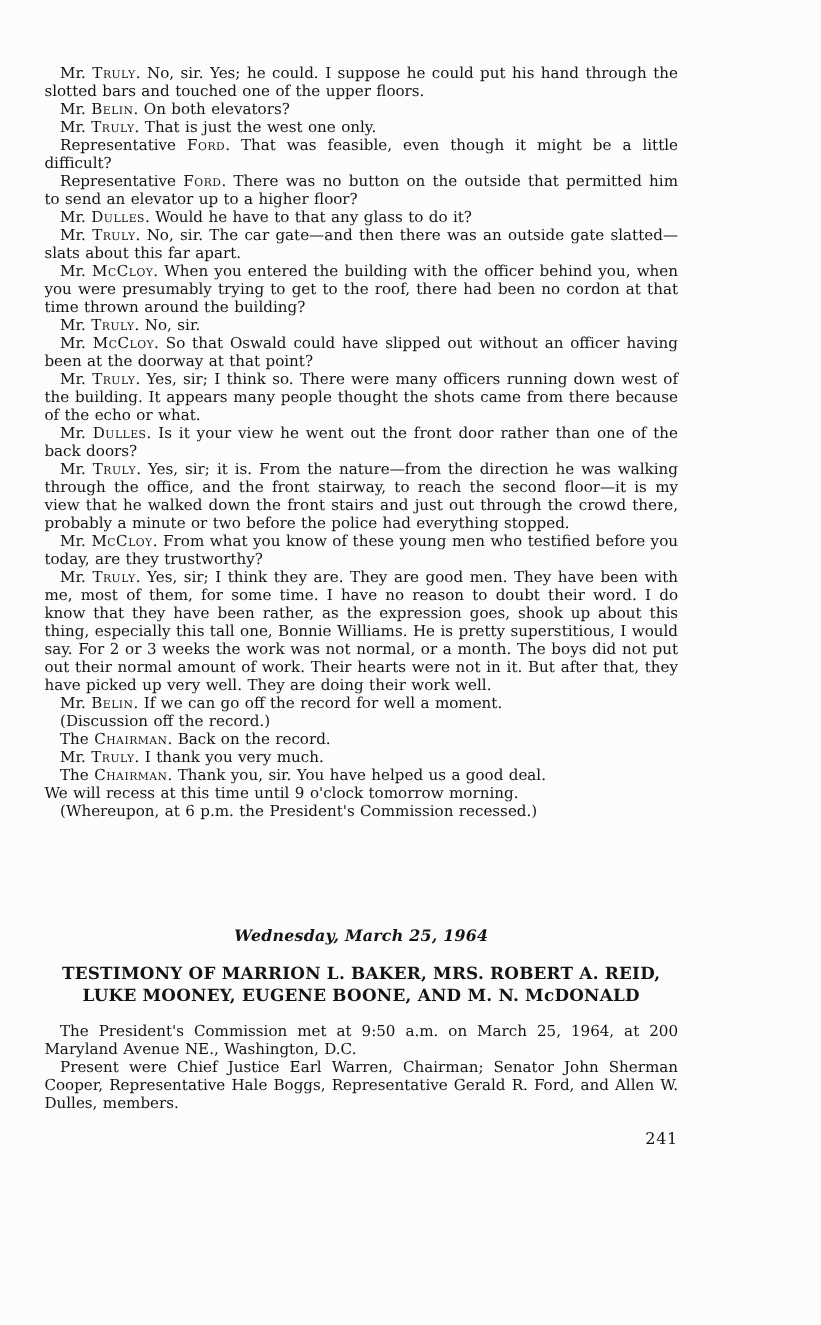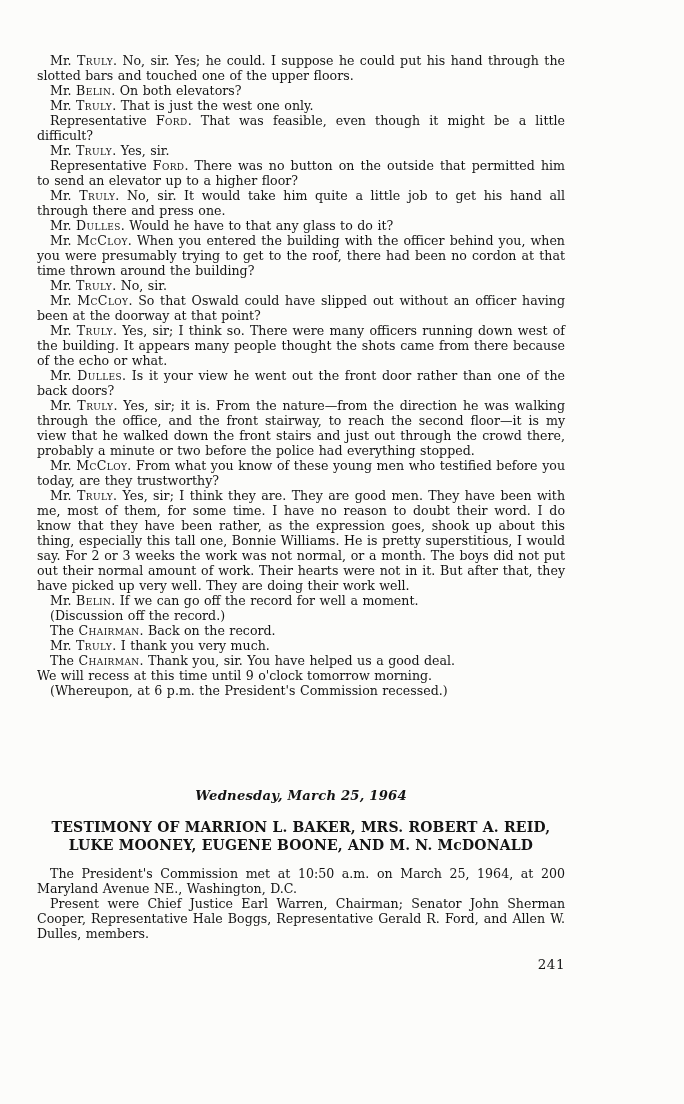--- a/index.html
+++ b/index.html
@@ -60,28 +60,27 @@
 
     <div class="transcript">
   <p class="para"><span class="speaker-prefix">Mr. </span><span class="speaker-name">Truly</span><span class="para-text">. No, sir.  Yes; he could.  I suppose he could put his hand through the slotted bars and touched one of the upper floors.</span></p>
 
   <p class="para"><span class="speaker-prefix">Mr. </span><span class="speaker-name">Belin</span><span class="para-text">. On both elevators?</span></p>
 
   <p class="para"><span class="speaker-prefix">Mr. </span><span class="speaker-name">Truly</span><span class="para-text">. That is just the west one only.</span></p>
 
   <p class="para"><span class="speaker-prefix">Representative </span><span class="speaker-name">Ford</span><span class="para-text">. That was feasible, even though it might be a little difficult?</span></p>
 
-  <p class="para"><span class="speaker-prefix">Mr. </span><span class="speaker-name">Truly</span><span class="para-text">. Yes, sir.</span></p>
 
   <p class="para"><span class="speaker-prefix">Representative </span><span class="speaker-name">Ford</span><span class="para-text">. There was no button on the outside that permitted him to send an elevator up to a higher floor?</span></p>
 
-  <p class="para"><span class="speaker-prefix">Mr. </span><span class="speaker-name">Truly</span><span class="para-text">. No, sir.  It would take him quite a little job to get his hand all through there and press one.</span></p>
 
   <p class="para"><span class="speaker-prefix">Mr. </span><span class="speaker-name">Dulles</span><span class="para-text">. Would he have to that any glass to do it?</span></p>
 
+  <p class="para"><span class="speaker-prefix">Mr. </span><span class="speaker-name">Truly</span><span class="para-text">. No, sir.  The car gate—and then there was an outside gate slatted—slats about this far apart.</span></p>
 
   <p class="para"><span class="speaker-prefix">Mr. </span><span class="speaker-name">McCloy</span><span class="para-text">. When you entered the building with the officer behind you, when you were presumably trying to get to the roof, there had been no cordon at that time thrown around the building?</span></p>
 
   <p class="para"><span class="speaker-prefix">Mr. </span><span class="speaker-name">Truly</span><span class="para-text">. No, sir.</span></p>
 
   <p class="para"><span class="speaker-prefix">Mr. </span><span class="speaker-name">McCloy</span><span class="para-text">. So that Oswald could have slipped out without an officer having been at the doorway at that point?</span></p>
 
   <p class="para"><span class="speaker-prefix">Mr. </span><span class="speaker-name">Truly</span><span class="para-text">. Yes, sir; I think so.  There were many officers running down west of the building.  It appears many people thought the shots came from there because of the echo or what.</span></p>
 
   <p class="para"><span class="speaker-prefix">Mr. </span><span class="speaker-name">Dulles</span><span class="para-text">. Is it your view he went out the front door rather than one of the back doors?</span></p>
@@ -106,19 +105,19 @@
 
   <p class="para"><span class="speaker-prefix"></span><span class="speaker-name"></span><span class="para-text">(Whereupon, at 6 p.m. the President's Commission recessed.)</span></p>
 </div>
 
     <div class="session-heading">
       <p class="date-heading">Wednesday, March 25, 1964</p>
       <h1 class="title">TESTIMONY OF MARRION L. BAKER, MRS. ROBERT A. REID, LUKE MOONEY, EUGENE BOONE, AND M. N. McDONALD</h1>
     </div>
 
     <div class="intro">
-        <p class="para">The President's Commission met at 10:50 a.m. on March 25, 1964, at 200 Maryland Avenue NE., Washington, D.C.</p>
+        <p class="para">The President's Commission met at 9:50 a.m. on March 25, 1964, at 200 Maryland Avenue NE., Washington, D.C.</p>
         <p class="para">Present were Chief Justice Earl Warren, Chairman; Senator John Sherman Cooper, Representative Hale Boggs, Representative Gerald R. Ford, and Allen W. Dulles, members.</p>
       </div>
 
     <p class="page-number">241</p>
   </div>
 </div>
 
 </body></html>

